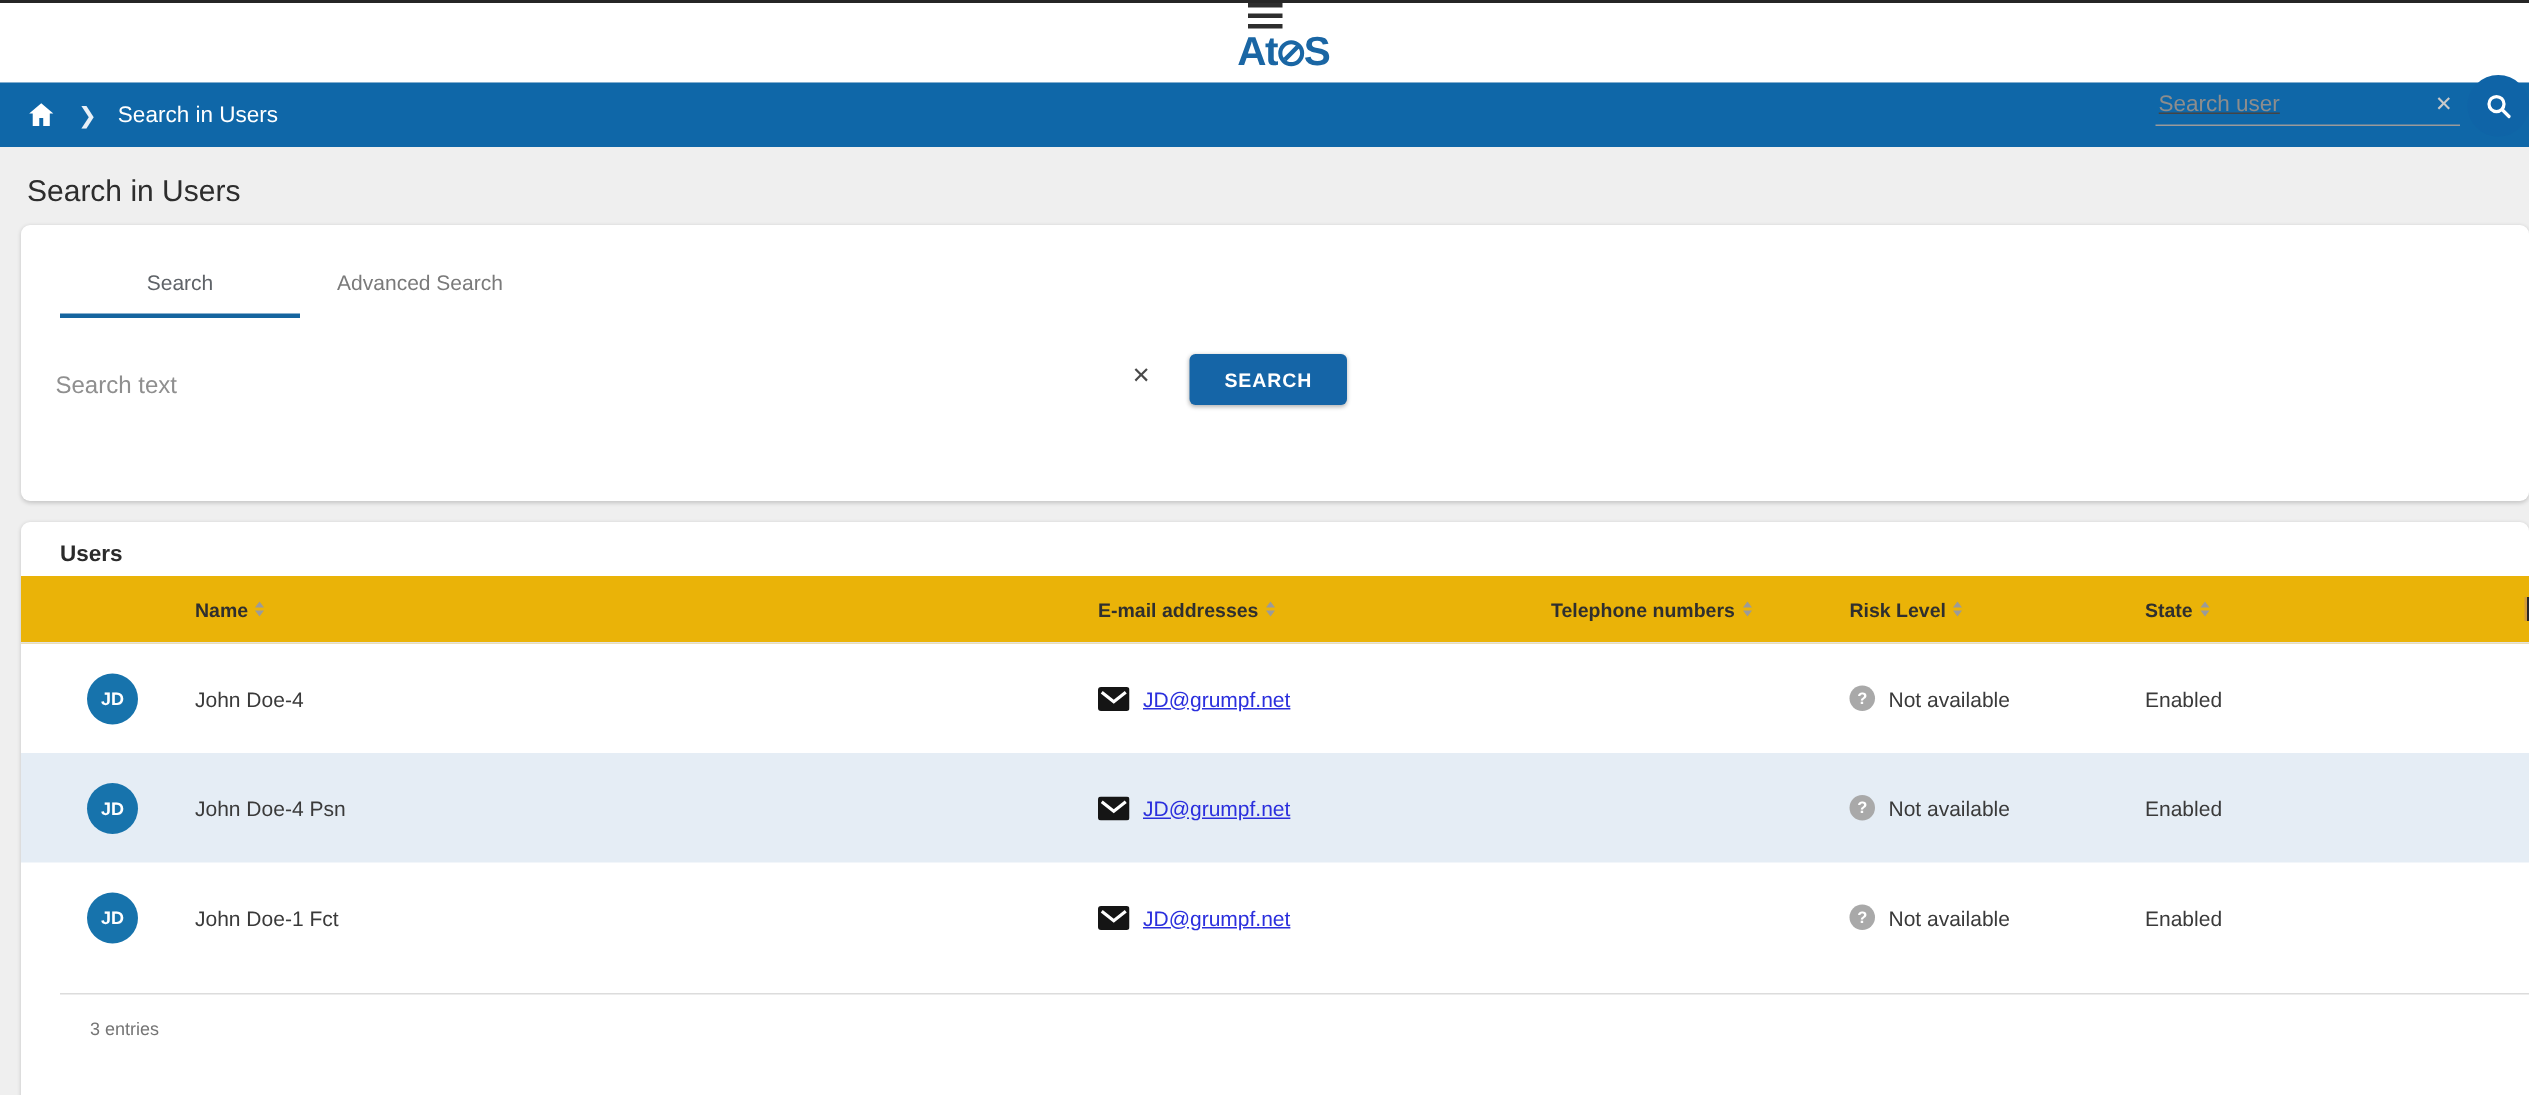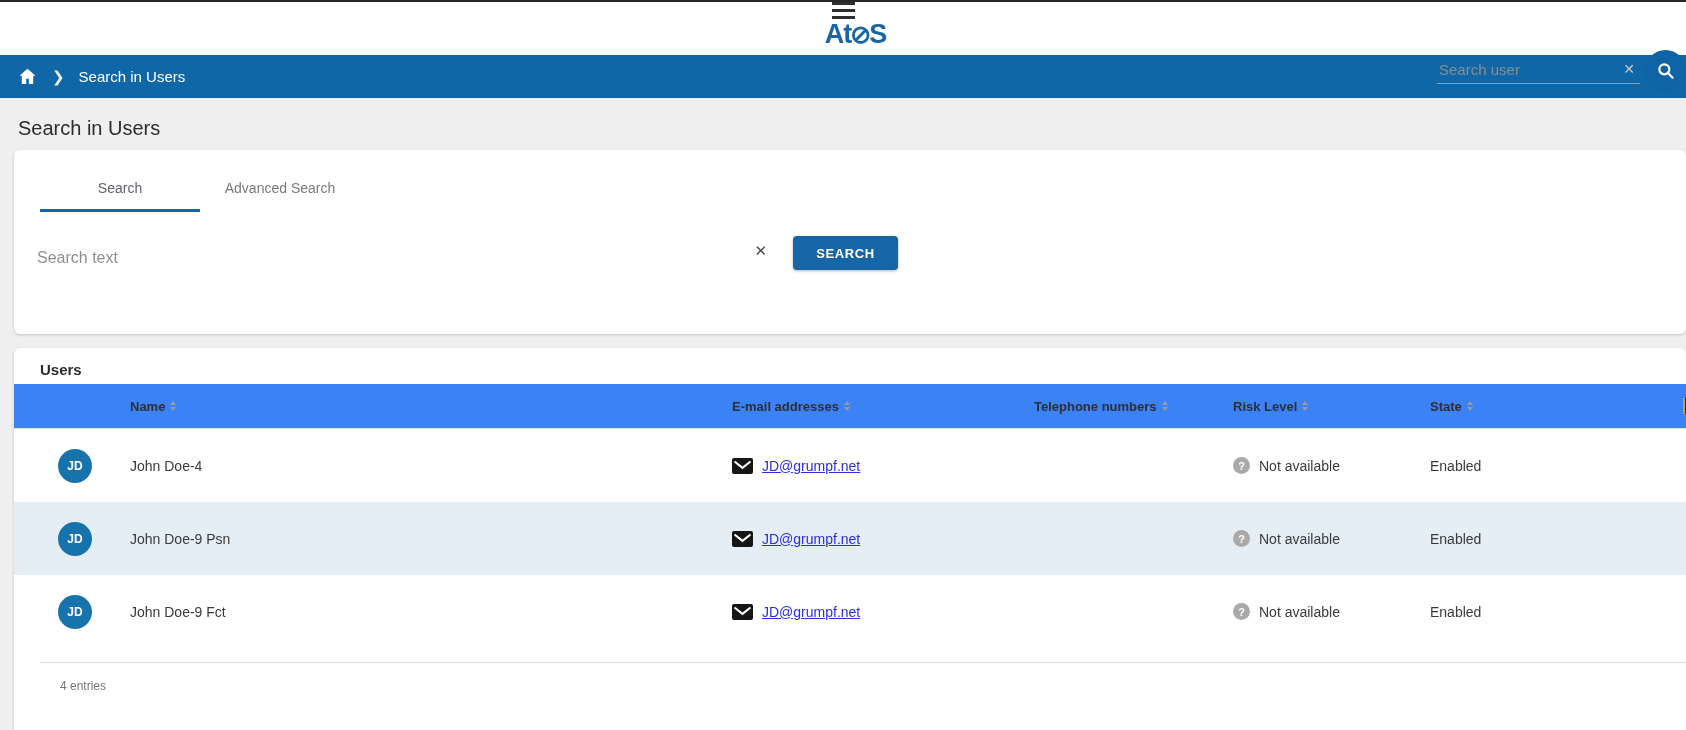--- a/index.html
+++ b/index.html
@@ -9,21 +9,21 @@
   .top-edge { height:2px; background:#262626; }
 
   
   .topbar { height:53px; background:#fff; display:flex; align-items:center; padding-left:8px;flex-direction:column; }
   .hamburger { width:30px; height:30px; display:flex; flex-direction:column; justify-content:center; gap:4px; cursor:pointer; }
   .hamburger span { display:block; width:23px; height:3px; background:#2e2e2e; }
   .logo { margin-left:17px; font-size:27px; font-weight:bold; color:#1a66a4; letter-spacing:-1px; display:flex; align-items:center; }
   .logo .slashed { font-weight:bold; font-size:25px; margin:0 -1px; }
   .topbar-search { margin-left:auto; display:flex; align-items:center; margin-right:0; }
   .topbar-field { position:relative; }
-  .topbar-input { width:203px; border:none; outline:none; border-bottom:1px solid #9a9a9a; font-size:15px; color:#444; padding:3px 26px 5px 2px; background:transparent; font-family:"Liberation Sans",sans-serif; }
+  .topbar-input { width:203px; border:none; outline:none; border-bottom:1px solid #9a9a9a; font-size:15px; color:#444; padding:3px 26px 5px 2px; background:transparent; font-family:"Liberation Sans",sans-serif;text-decoration:underline; }
   .topbar-input::placeholder { color:#8d8d8d; opacity:1; }
   .topbar-clear { position:absolute; right:5px; bottom:8px; color:#cacaca; font-size:14px; cursor:pointer; line-height:1; }
   .topbar-search-btn { width:41px; height:41px; border-radius:50%; background:#0f64a7; border:none; margin-left:5px; display:flex; align-items:center; justify-content:center; cursor:pointer; flex:0 0 auto; }
 
   
   .breadcrumb { height:43px; background:#0f67a8; display:flex; align-items:center; padding-left:17px; color:#fff; }
   .crumb-chevron { margin:0 14px; font-size:15px; color:#e8f0f7; }
   .crumb-label { font-size:15px; }
 
   
@@ -42,21 +42,21 @@
   .field { position:relative; width:738px; }
   .field-label { font-size:16px; color:#8f8f8f; display:block; }
   .field-input { width:100%; border:none; outline:none; border-bottom:1px solid #8a8a8a; font-size:14px; color:#2e2e2e; padding:5px 28px 7px 0; background:transparent; font-family:"Liberation Sans",sans-serif; }
   .field-clear { position:absolute; right:8px; bottom:9px; color:#4a4a4a; font-size:15px; cursor:pointer; line-height:1; }
   .search-btn { margin-left:18px; margin-bottom:-3px; width:105px; height:34px; background:#1565a7; color:#fff; border:none; border-radius:4px; font-weight:bold; font-size:13px; letter-spacing:.6px; cursor:pointer; box-shadow:0 1px 3px rgba(0,0,0,.3); font-family:"Liberation Sans",sans-serif; }
 
   
   .users-card { margin-top:14px; height:452px; overflow:hidden; }
   .users-heading { font-size:15px; font-weight:bold; color:#2b2b2b; padding:13px 0 6px 26px; }
   .grid-row { display:grid; grid-template-columns:116px 602px 302px 199px 197px 253px 1fr; align-items:center; }
-  .thead { background:#3b82f6; border-bottom:1px solid #e3e3e3; height:45px; font-size:13px; color:#2f2f2f; }
+  .thead { background:#eab308; border-bottom:1px solid #e3e3e3; height:45px; font-size:13px; color:#2f2f2f; }
   .th { display:flex; align-items:center; gap:5px; font-weight:bold; cursor:pointer; }
   .sort { display:inline-flex; flex-direction:column; gap:2px; }
   .sort i { display:block; width:0; height:0; border-left:3.5px solid transparent; border-right:3.5px solid transparent; }
   .sort .up { border-bottom:4px solid #9b9b9b; }
   .sort .down { border-top:4px solid #9b9b9b; }
   .trunc-marker { justify-self:end; width:5px; height:16px; background:linear-gradient(90deg,#d29a3a 0 2px,#272727 2px); }
 
   .row { height:73px; font-size:14px; color:#3a3a3a; cursor:pointer; }
   .row.highlight { background:#e5edf5; }
   .avatar { width:34px; height:34px; border-radius:50%; background:#1773ac; color:#fff; font-size:12px; font-weight:bold; display:flex; align-items:center; justify-content:center; margin-left:44px; }
@@ -184,55 +184,55 @@
       <span>Not available</span>
     </div>
     <div>Enabled</div>
     <div></div>
   </div>
 
   <div class="grid-row row highlight">
     <div>
             <div class="avatar">JD</div>
           </div>
-    <div>John Doe-9 Psn</div>
+    <div>John Doe-4 Psn</div>
     <div class="email-cell">
       <svg width="21" height="16" viewBox="0 0 21 16">
         <rect x="0" y="0" width="21" height="16" rx="2" fill="#151515"></rect>
         <polyline points="2.5,3.5 10.5,9.8 18.5,3.5" fill="none" stroke="#ffffff" stroke-width="2.1"></polyline>
       </svg>
       <span class="email-link">JD@grumpf.net</span>
     </div>
     <div></div>
     <div class="risk-cell">
       <span class="risk-icon">?</span>
       <span>Not available</span>
     </div>
     <div>Enabled</div>
     <div></div>
   </div>
 
   <div class="grid-row row">
     <div>
             <div class="avatar">JD</div>
           </div>
-    <div>John Doe-9 Fct</div>
+    <div>John Doe-1 Fct</div>
     <div class="email-cell">
       <svg width="21" height="16" viewBox="0 0 21 16">
         <rect x="0" y="0" width="21" height="16" rx="2" fill="#151515"></rect>
         <polyline points="2.5,3.5 10.5,9.8 18.5,3.5" fill="none" stroke="#ffffff" stroke-width="2.1"></polyline>
       </svg>
       <span class="email-link">JD@grumpf.net</span>
     </div>
     <div></div>
     <div class="risk-cell">
       <span class="risk-icon">?</span>
       <span>Not available</span>
     </div>
     <div>Enabled</div>
     <div></div>
   </div>
 </div>
 
     <div class="table-divider"></div>
-    <div class="table-footer">4 entries</div>
+    <div class="table-footer">3 entries</div>
   </div>
 </div>
 
 </body></html>

